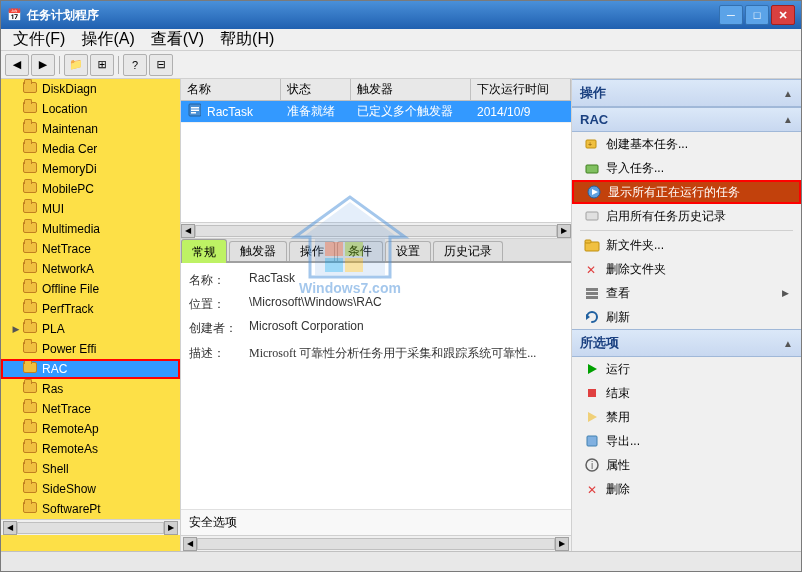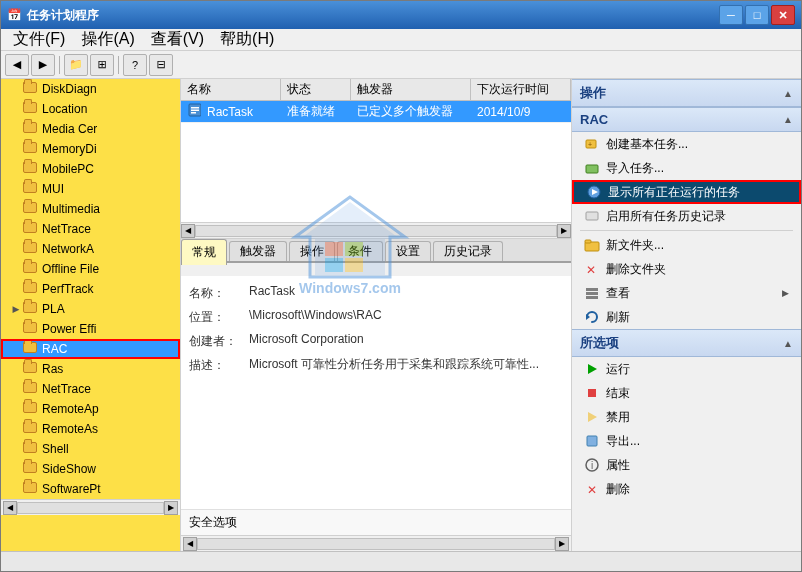--- a/index.html
+++ b/index.html
@@ -293,36 +293,35 @@
       cursor: pointer;
       font-size: 12px;
       display: flex;
       align-items: center;
       margin-right: 2px;
       margin-top: 2px;
       border-radius: 3px 3px 0 0;
     }
 
     .tab.active {
-      background: #fef9c3;
+      background: #bef264;
       border-color: #a0a0a0;
       margin-top: 0;
       height: 26px;
       font-family: Liberation Serif, serif;
     }
 
     .tab-content {
       flex: 1;
       background: white;
       overflow: hidden;
       padding: 8px;
       display: flex;
       flex-direction: column;
       gap: 4px;
-      margin-top: 13px;
     }
 
     .detail-row {
       display: flex;
       align-items: flex-start;
       min-height: 20px;
     }
 
     .detail-label {
       width: 60px;
@@ -502,20 +501,27 @@
             <div class="folder-yellow"></div>
           </div>
         <span class="tree-label">DiskDiagn</span>
       </div>
       <div class="tree-item">
         <div class="tree-arrow"></div>
         <div class="tree-folder-icon">
             <div class="folder-yellow"></div>
           </div>
         <span class="tree-label">Location</span>
+      </div>
+      <div class="tree-item">
+        <div class="tree-arrow"></div>
+        <div class="tree-folder-icon">
+            <div class="folder-yellow"></div>
+          </div>
+        <span class="tree-label">Maintenan</span>
       </div>
       <div class="tree-item">
         <div class="tree-arrow"></div>
         <div class="tree-folder-icon">
             <div class="folder-yellow"></div>
           </div>
         <span class="tree-label">Media Cer</span>
       </div>
       <div class="tree-item">
         <div class="tree-arrow"></div>
@@ -700,21 +706,21 @@
             <div class="detail-value">RacTask</div>
           </div>
           <div class="detail-row">
             <div class="detail-label">位置：</div>
             <div class="detail-value">\Microsoft\Windows\RAC</div>
           </div>
           <div class="detail-row">
             <div class="detail-label">创建者：</div>
             <div class="detail-value">Microsoft Corporation</div>
           </div>
-          <div class="detail-row" style="align-items:flex-start;">
+          <div class="detail-row" style="align-items:center;font-family:Liberation Serif, serif;">
             <div class="detail-label">描述：</div>
             <div class="detail-desc">Microsoft 可靠性分析任务用于采集和跟踪系统可靠性...</div>
           </div>
         </div>
 
         <div class="security-row">
           <span>安全选项</span>
         </div>
 
         <div class="bottom-scroll-area">
@@ -750,21 +756,21 @@
 
       <div class="action-item">
         <div class="action-icon">
           <svg width="16" height="16">
               <rect x="2" y="5" width="12" height="8" rx="1" fill="#80c060" stroke="#408020" stroke-width="1"></rect>
             </svg>
         </div>
         <span>导入任务...</span>
       </div>
 
-      <div class="action-item highlighted" style="background:#0c4a6e; color:white; border:2px solid red;">
+      <div class="action-item highlighted" style="background:#c2410c; color:white; border:2px solid red;">
         <div class="action-icon">
           <svg width="16" height="16">
               <circle cx="8" cy="8" r="6" fill="#60a0e0" stroke="#2060a0" stroke-width="1"></circle>
               <polygon points="6,5 12,8 6,11" fill="white"></polygon>
             </svg>
         </div>
         <span>显示所有正在运行的任务</span>
       </div>
 
       <div class="action-item">

